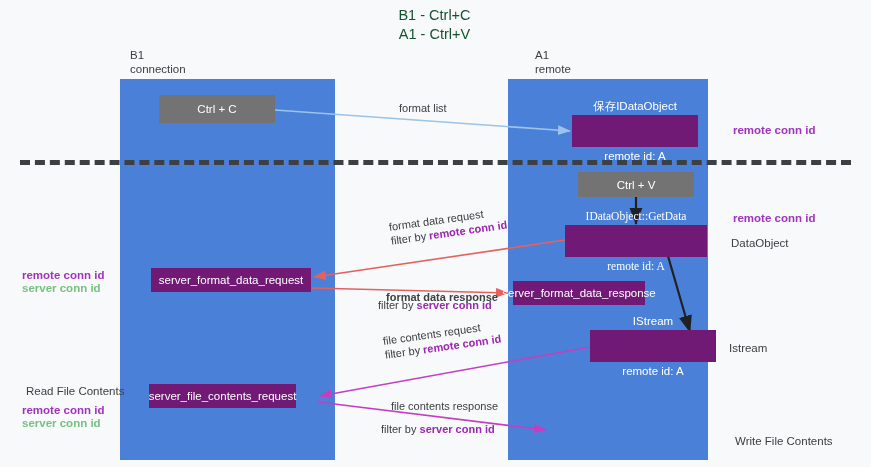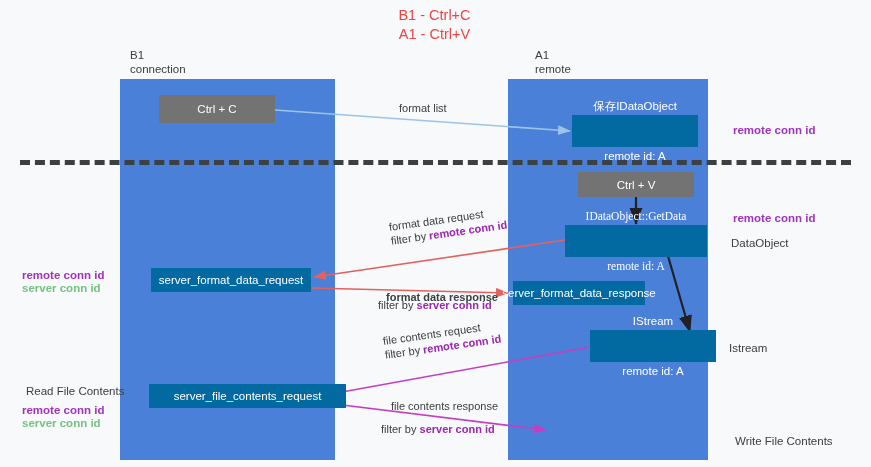--- a/index.html
+++ b/index.html
@@ -27,21 +27,21 @@
   }
   #arrow-layer { z-index: 5; pointer-events: none; }
 
   .title {
     position: absolute;
     left: 0;
     top: 6px;
     width: 869px;
     text-align: center;
     font-size: 14.5px;
-    color: #ef4444;
+    color: #14532d;
     line-height: 19px;
     z-index: 2;
   }
 
   .col-head {
     position: absolute;
     font-size: 11.5px;
     color: #3c4043;
     line-height: 14px;
     z-index: 2;
@@ -59,21 +59,21 @@
     display: flex;
     flex-direction: column;
     align-items: center;
     justify-content: center;
     text-align: center;
     color: #ffffff;
     font-size: 11.5px;
     line-height: 14px;
     z-index: 6;
   }
-  .node.orange { background: #0369a1; gap: 36px; }
+  .node.orange { background: #701a75; gap: 36px; }
   .node.green  { background: #737373; }
   .node .l2 { font-size: 11.5px; }
 
   .edge-label {
     position: absolute;
     font-size: 11px;
     line-height: 14px;
     color: #3c4043;
     white-space: nowrap;
     z-index: 7;
@@ -180,21 +180,21 @@
 
   <div class="node orange" style="left:513px; top:281px; width:132px; height:24px;">
     <div>server_format_data_response</div>
   </div>
 
   <div class="node orange" style="left:590px; top:330px; width:126px; height:32px;">
     <div>IStream</div>
     <div class="l2">remote id: A</div>
   </div>
 
-  <div class="node orange" style="left:149px; top:384px; width:197px; height:24px;">
+  <div class="node orange" style="left:149px; top:384px; width:147px; height:24px;">
     <div>server_file_contents_request</div>
   </div>
 
 
   <div class="edge-label" style="left:399px; top:101px;">
     <span>format list</span>
   </div>
 
   <div class="edge-label rot" style="left:388px; top:220px; transform: rotate(-8deg);">
     <div>format data request</div>

